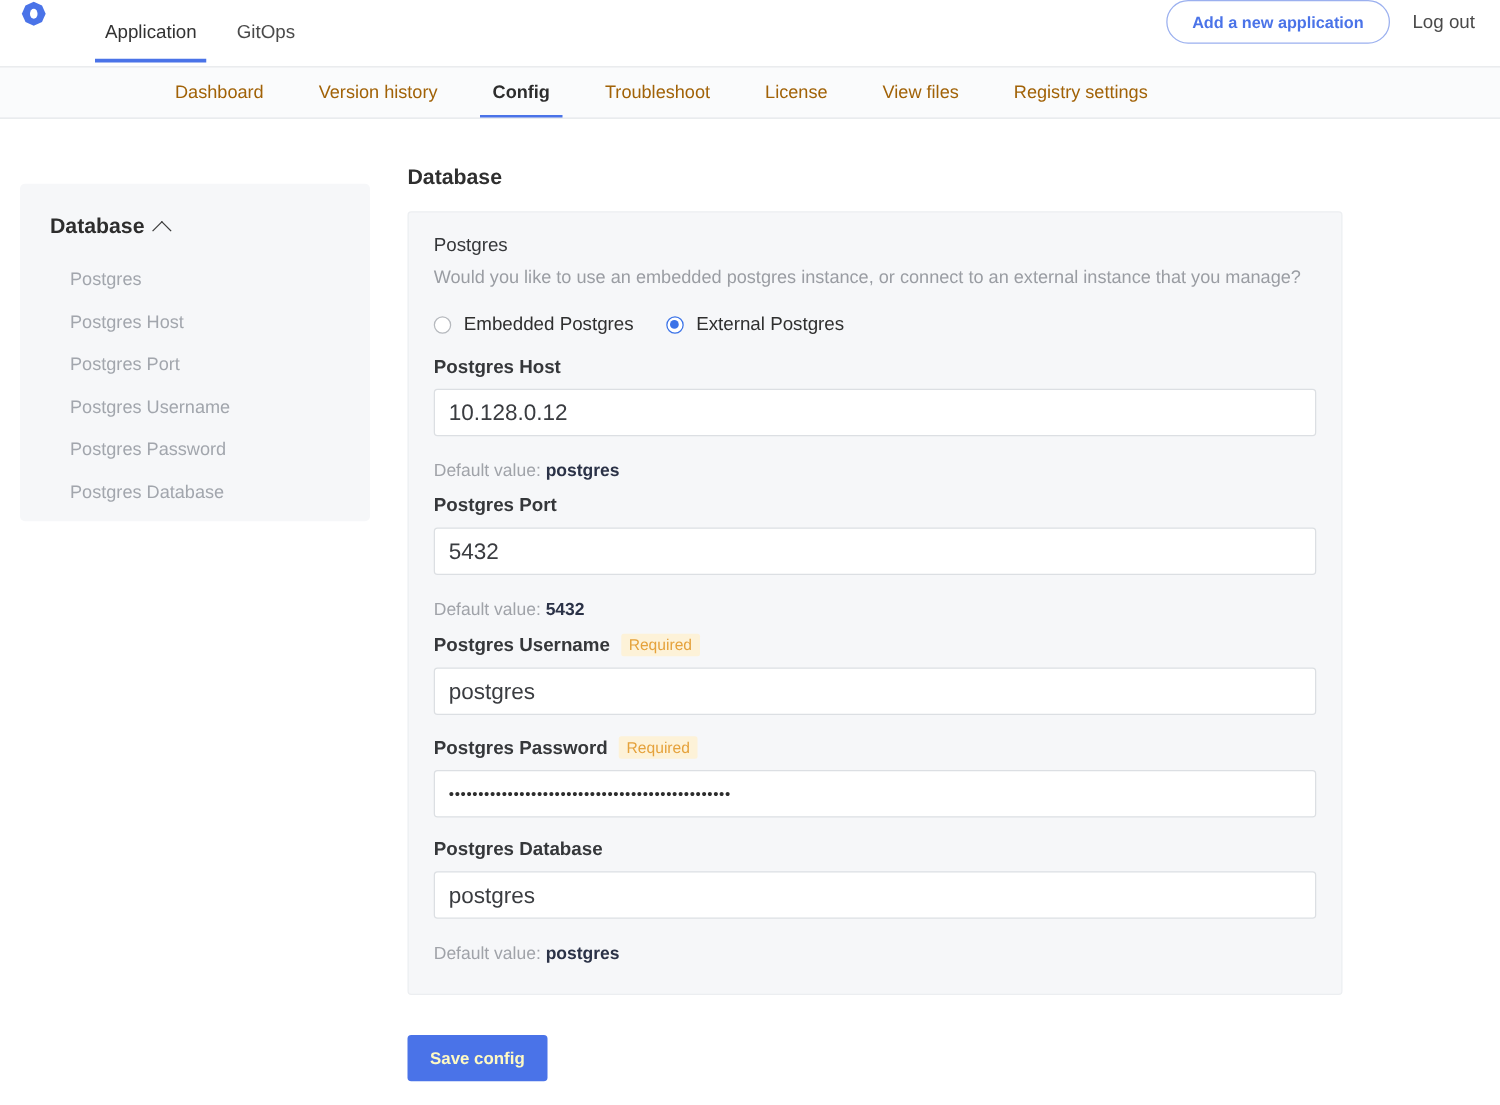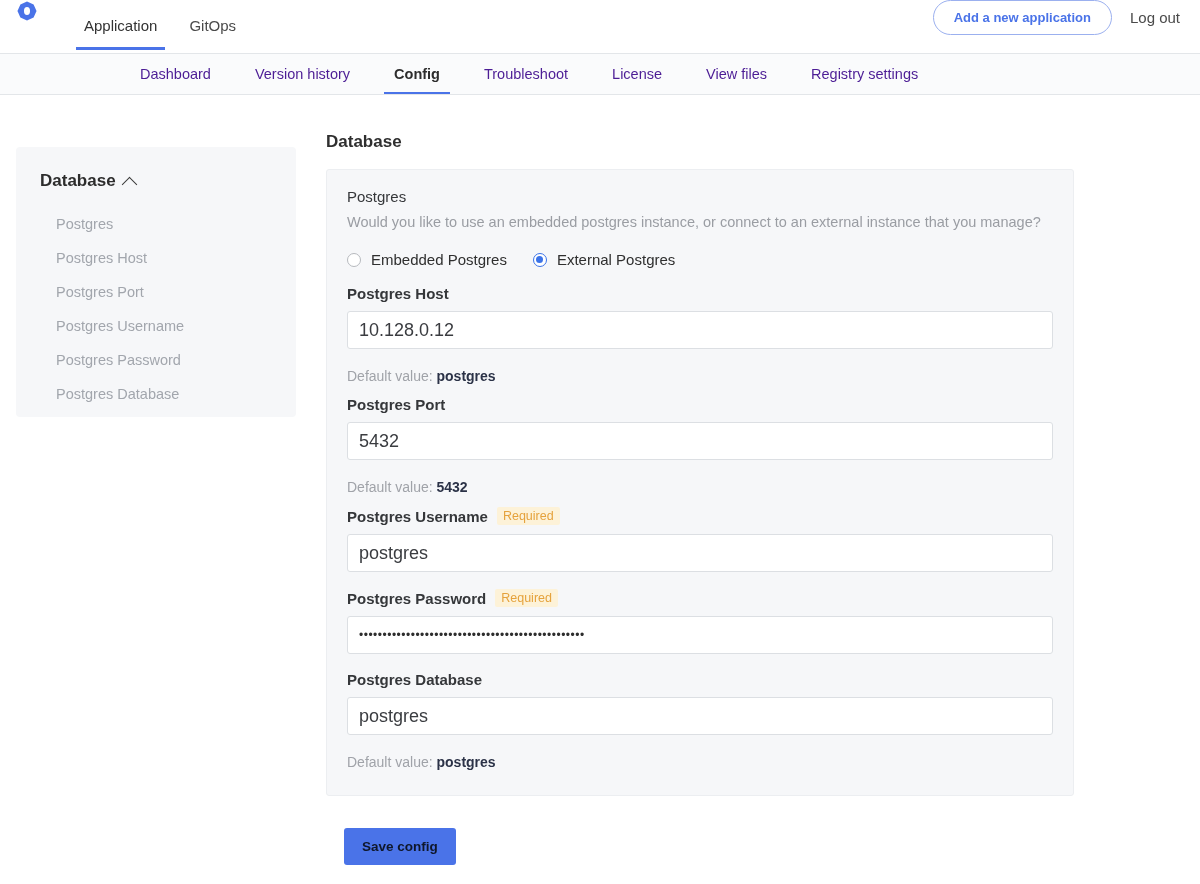--- a/index.html
+++ b/index.html
@@ -61,21 +61,21 @@
     height: 41px;
     background: #fafbfc;
     border-bottom: 1px solid #e3e6e9;
     display: flex; align-items: stretch;
     padding-left: 118px;
   }
   .subnav-item {
     display: flex; align-items: center;
     padding: 0 22px;
     font-size: 14.5px;
-    color: #4c1d95;
+    color: #a16207;
     position: relative;
     cursor: pointer;
     height: 40px;
   }
   .subnav-item.active { color: #2d2d2d; font-weight: bold; }
   .subnav-item.active::after {
     content: ""; position: absolute; left: 12px; right: 12px; bottom: 0;
     height: 2.5px; background: #4a73e8;
   }
 
@@ -179,29 +179,28 @@
   .hint {
     font-size: 14px; color: #a0a3a9;
     margin-top: 19px; margin-bottom: 12px;
   }
   .hint b { color: #2b3247; font-weight: bold; }
   .gap-after { margin-bottom: 17px; }
 
   .save-wrap { margin-top: 32px; margin-left: 0; }
   .btn-primary {
     background: #4a73e8;
-    color: #0f172a;
+    color: #fef9c3;
     border: none;
     border-radius: 3px;
     font-size: 13.5px;
     font-weight: bold;
     padding: 11px 18px;
     cursor: pointer;
     font-family: "Liberation Sans", sans-serif;
-    margin-left: 18px;
   }
 </style>
 </head>
 <body>
 
 <div class="app">
 
   <div class="topbar">
     <div class="logo-wrap">
       <svg class="logo" viewBox="0 0 24 24">

